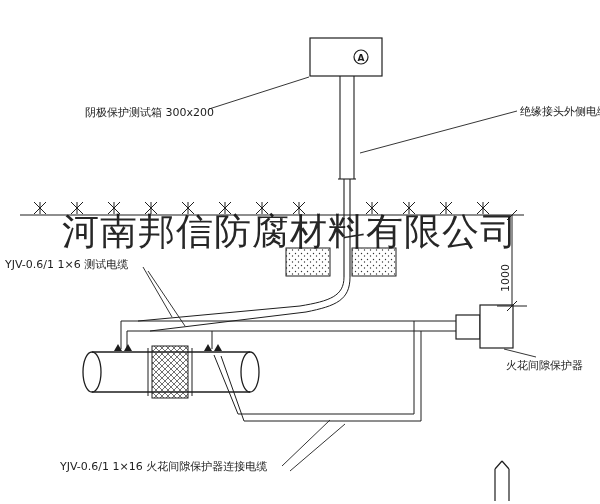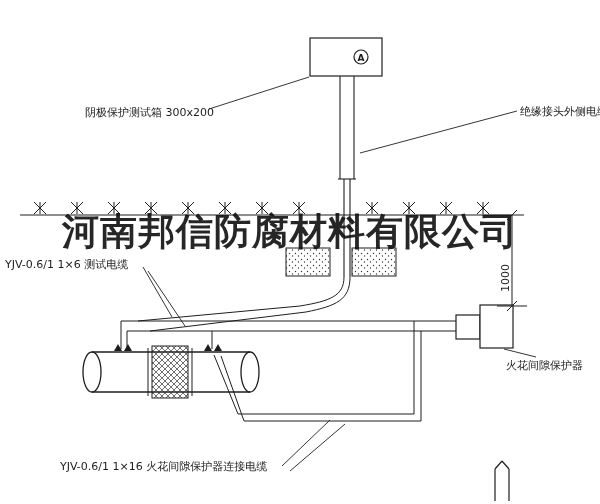--- a/index.html
+++ b/index.html
@@ -17,21 +17,21 @@
   }
   .lbl{font-size:11px;}
   .dim{font-size:11px;}
   .meter{font-size:9px;font-weight:bold;}
   #watermark{
     position:absolute;
     top:207px;left:62px;
     font-family:"Liberation Serif","DejaVu Serif",serif;
     font-size:37px;
     letter-spacing:1px;
-    font-weight:700;
+    font-weight:400;
     color:#141414;
     opacity:0.92;
     white-space:nowrap;
     pointer-events:none;
   }
 </style>
 </head>
 <body>
 
 <div id="stage">

